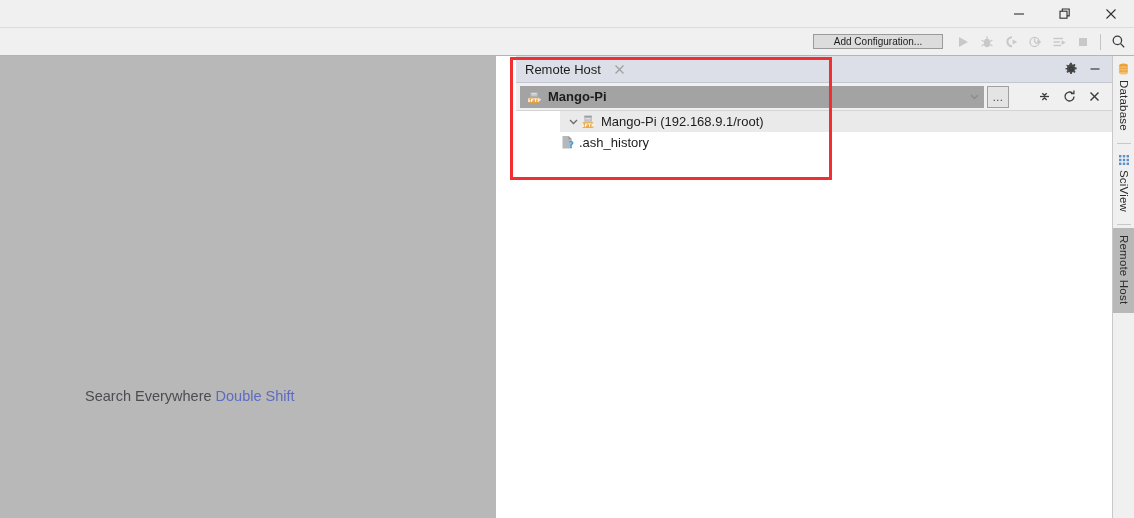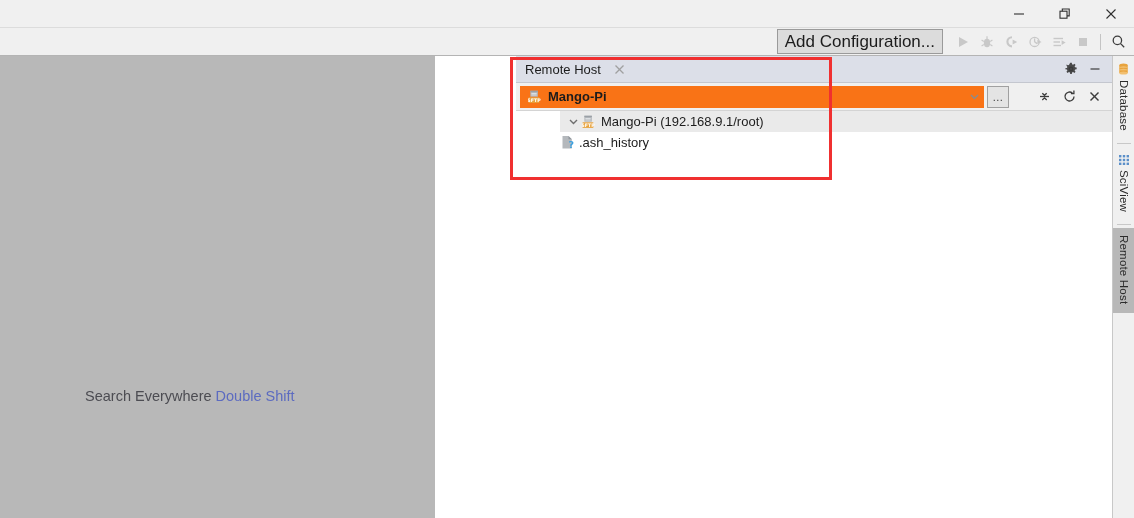--- a/index.html
+++ b/index.html
@@ -27,42 +27,42 @@
   
   .toolbar {
     position: absolute; left: 0; top: 27px; width: 1134px; height: 29px;
     background: #f0f0f0;
     border-top: 1px solid #dcdcdc;
     border-bottom: 1px solid #b4b4b4;
     display: flex; align-items: center; justify-content: flex-end;
     padding-right: 4px;
   }
   .add-config {
-    height: 25px; min-width: 130px;
+    height: 15px; min-width: 130px;
     background: #dcdcdc;
     border: 1px solid #9a9a9a;
-    font-size: 17px; color: #1c1c1c;
+    font-size: 10px; color: #1c1c1c;
     display: flex; align-items: center; justify-content: center;
     padding: 0 7px;
     margin-right: 8px;
   }
   .tb-icon {
     width: 24px; height: 24px;
     display: flex; align-items: center; justify-content: center;
     color: #c8c8c8;
   }
   .tb-sep {
     width: 1px; height: 16px; background: #c4c4c4; margin: 0 5px;
   }
   .tb-icon.search { color: #3c3c3c; }
 
   
   .editor-area {
     position: absolute; left: 0; top: 56px;
-    width: 435px; height: 462px;
+    width: 496px; height: 462px;
     background: #b8b8b8;
   }
   .welcome {
     position: absolute; left: 85px; top: 332px;
     display: flex; flex-direction: column; gap: 22px;
   }
   .welcome-row { font-size: 14.5px; color: #4c4c52; white-space: nowrap; }
   .welcome-row .key { color: #5c6bc0; }
 
   
@@ -101,21 +101,21 @@
   .tw-toolbar {
     position: absolute; left: 516px; top: 83px;
     width: 596px; height: 28px;
     background: #f0f0f0;
     border-bottom: 1px solid #d4d4d4;
     display: flex; align-items: center;
   }
   .combo {
     margin-left: 4px;
     width: 464px; height: 22px;
-    background: #f97316;
+    background: #a3a3a3;
     display: flex; align-items: center;
     padding: 0 4px 0 8px;
   }
   .combo-label {
     font-size: 13px; font-weight: bold; color: #1c1c1c;
     margin-left: 5px;
   }
   .combo-arrow { margin-left: auto; color: #8c8c8c; }
   .dots-btn {
     width: 22px; height: 22px; margin-left: 3px;

